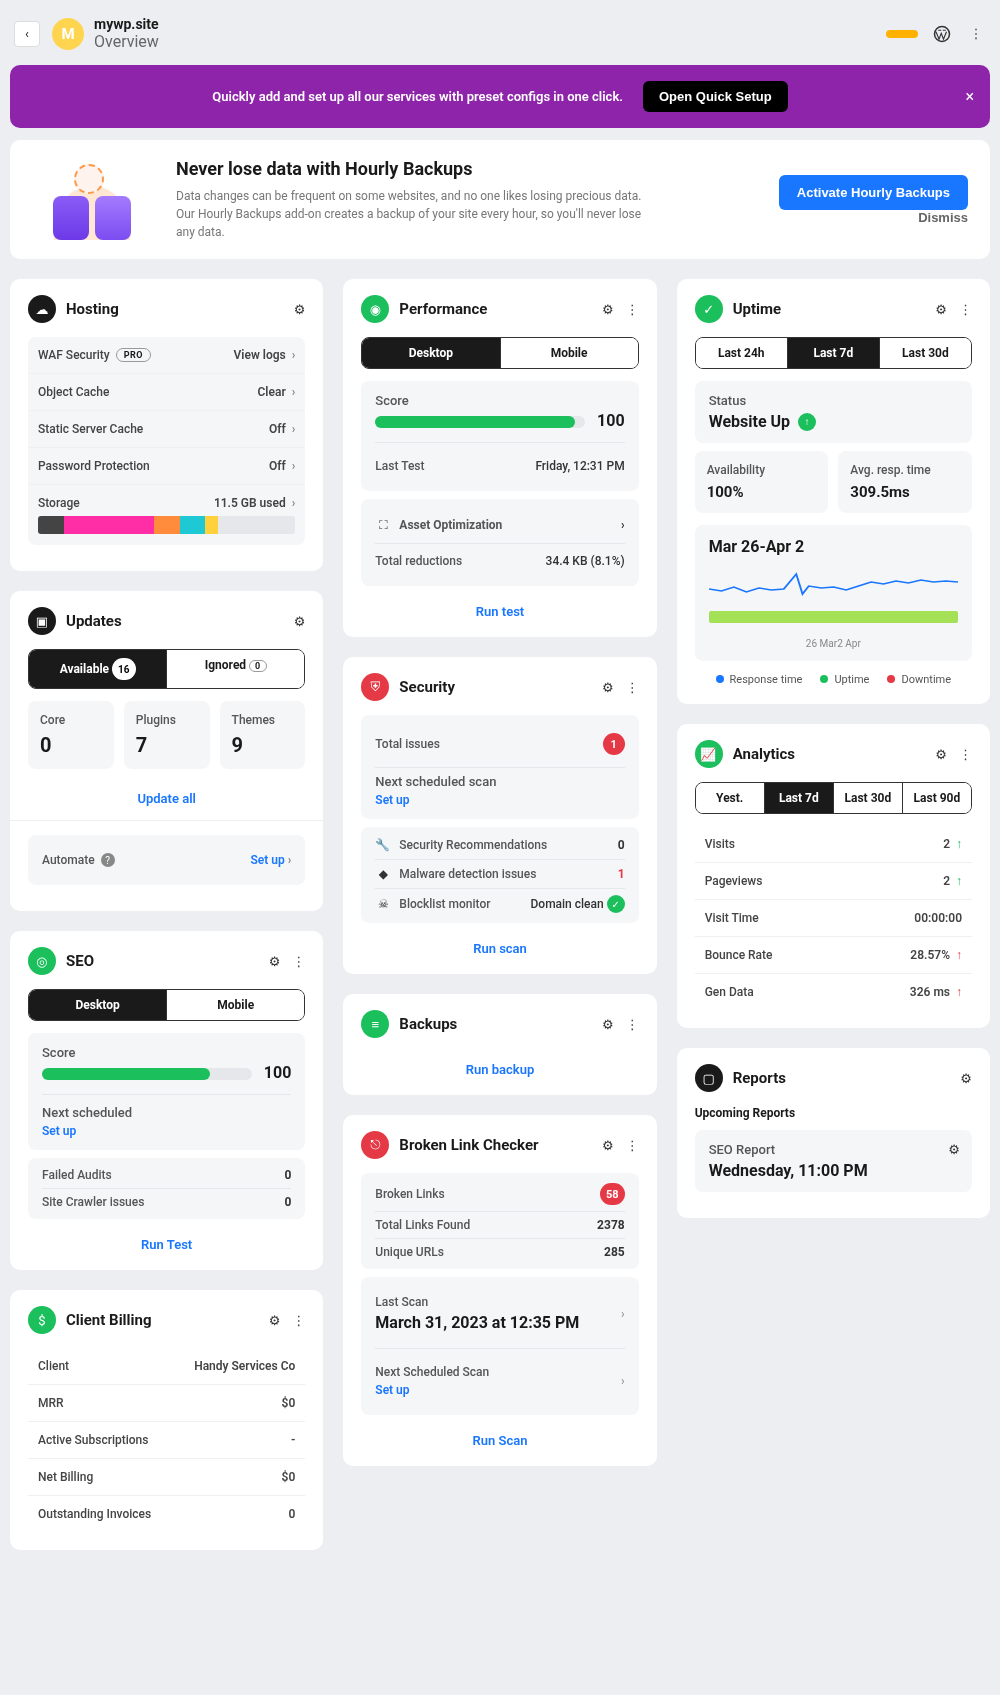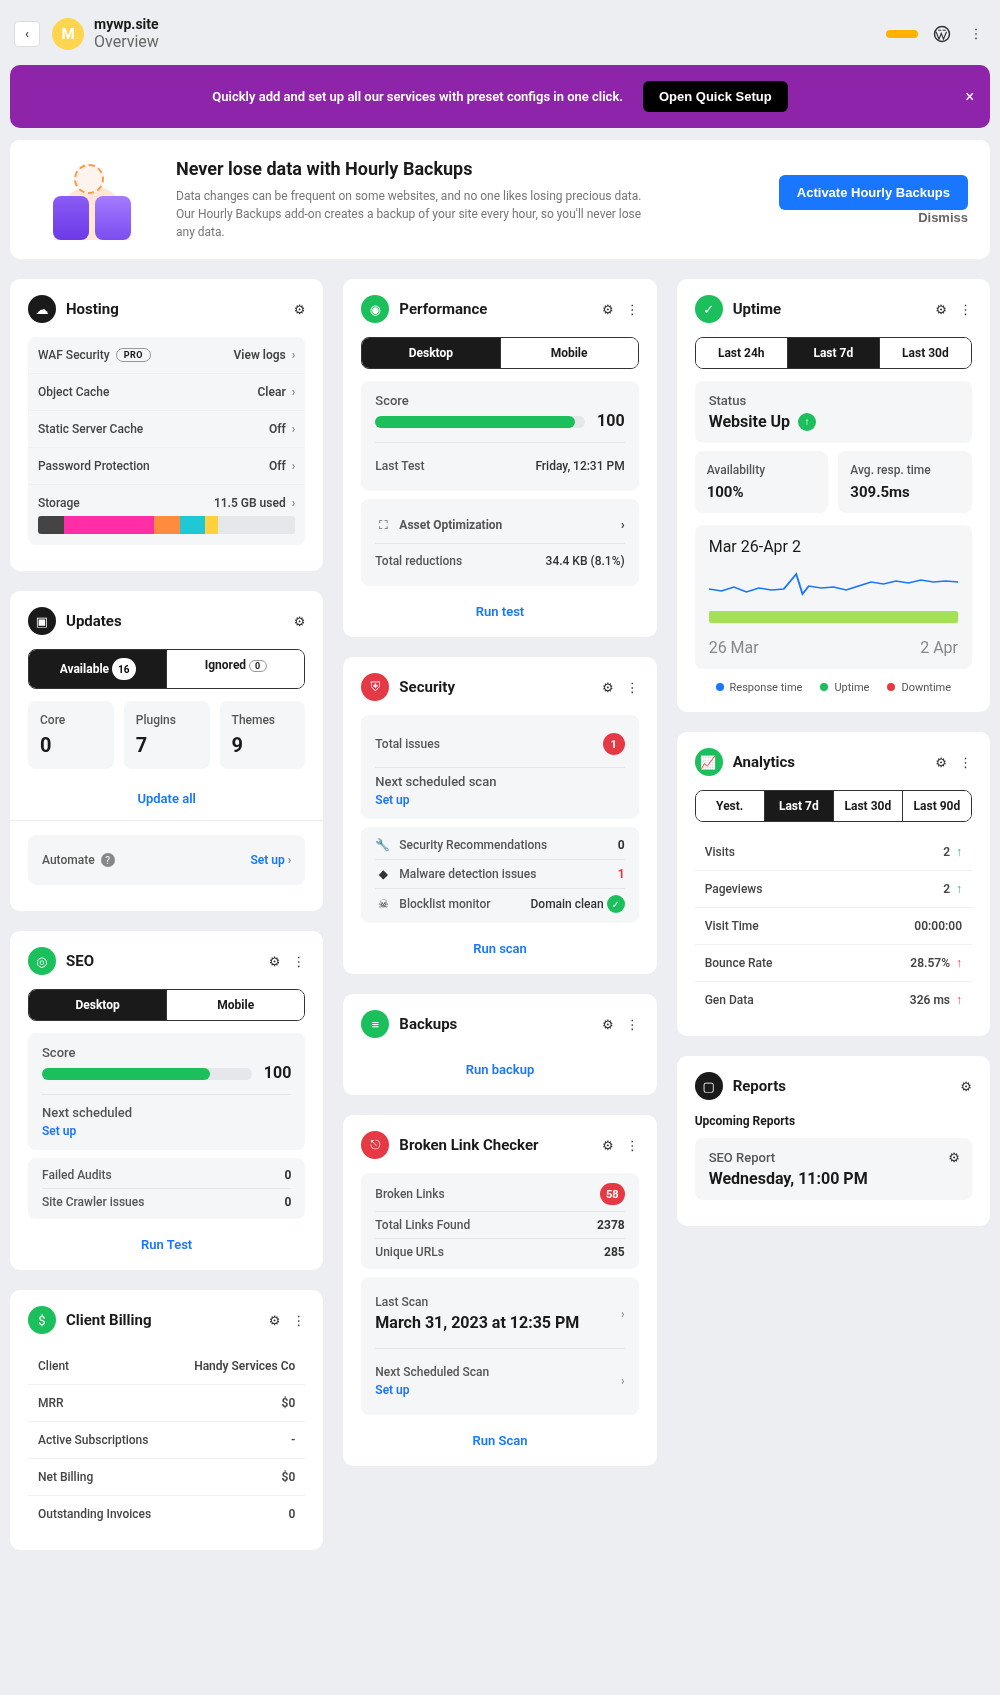--- a/index.html
+++ b/index.html
@@ -71,21 +71,21 @@
 .storage-bar { height: 18px; display: flex; border-radius: 3px; overflow: hidden; margin-top: 6px; }
 .storage-bar span { display: block; height: 100%; }
 .count-circle { min-width: 22px; height: 22px; border-radius: 11px; display: inline-flex; align-items: center; justify-content: center; color: #fff; font-size: 11px; font-weight: 700; padding: 0 6px; }
 .red-bg { background: #e63946; }
 .up-arrow { color: #1bbf5c; font-weight: 700; }
 .red-arrow { color: #e63946; font-weight: 700; }
 .mini-icon { width: 16px; height: 16px; display: inline-flex; align-items: center; justify-content: center; margin-right: 8px; color: #333; flex-shrink: 0; }
 .chart-area { height: 60px; position: relative; margin: 8px 0; }
 .chart-line { width: 100%; height: 40px; }
 .chart-band { height: 12px; background: #a5e156; border-radius: 2px; margin-top: 4px; }
-.chart-dates { display: flex; justify-content: space-between; font-size: 16px; color: #888; margin-top: 14px; }
+.chart-dates { display: flex; justify-content: center; font-size: 10px; color: #888; margin-top: 14px; }
 .big { font-size: 16px; font-weight: 700; margin-top: 4px; }
 </style>
 </head>
 <body>
 
 <div class="page">
 
   <div class="topbar">
     <div class="back-btn">‹</div>
     <div class="site-chip">
@@ -464,21 +464,21 @@
           <div class="stat-box">
               <div class="stat-label">Availability</div>
               <div style="font-size:15px;font-weight:700">100%</div>
             </div>
           <div class="stat-box">
               <div class="stat-label">Avg. resp. time</div>
               <div style="font-size:15px;font-weight:700">309.5ms</div>
             </div>
         </div>
         <div class="panel">
-          <div style="font-size:16px;font-weight:400;margin-bottom:6px">Mar 26-Apr 2</div>
+          <div style="font-size:16px;font-weight:700;margin-bottom:6px">Mar 26-Apr 2</div>
           <div class="chart-area">
             <svg class="chart-line" viewBox="0 0 200 40" preserveAspectRatio="none">
               <polyline fill="none" stroke="#1976ff" stroke-width="1.5" points="0,25 10,27 20,23 30,28 40,24 50,26 60,25 70,10 75,30 80,22 90,24 100,23 110,26 120,22 130,18 140,20 150,17 160,19 170,16 180,18 190,17 200,18"></polyline>
             </svg>
             <div class="chart-band"></div>
           </div>
           <div class="chart-dates">
               <span>26 Mar</span>
               <span>2 Apr</span>
             </div>

